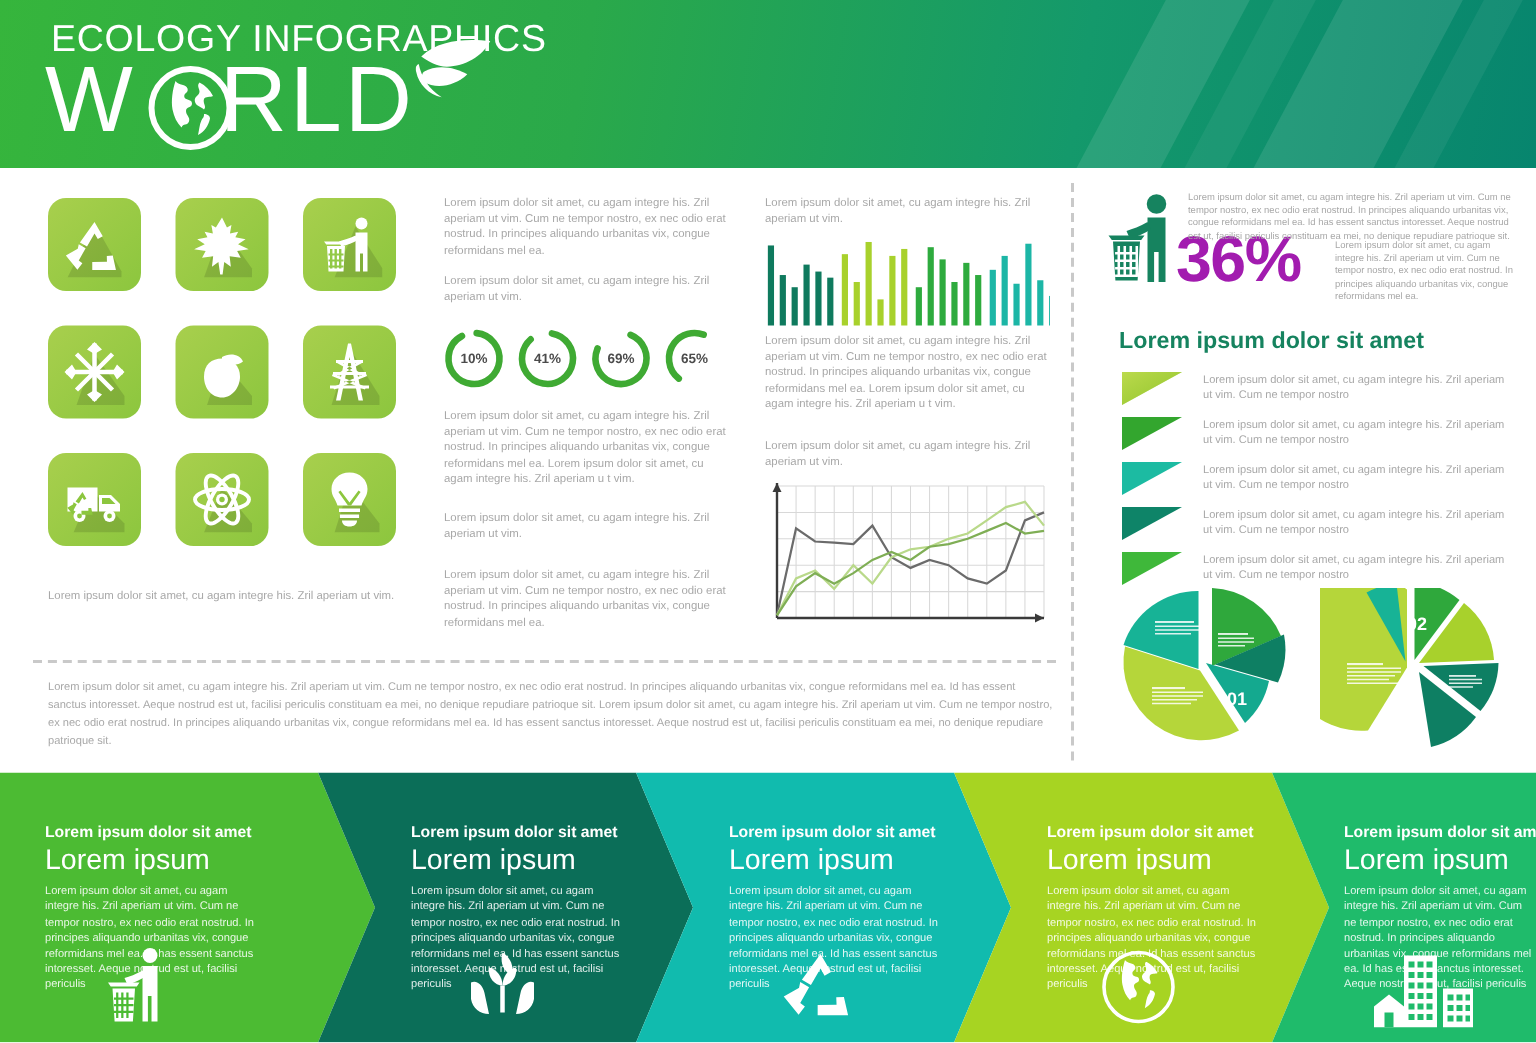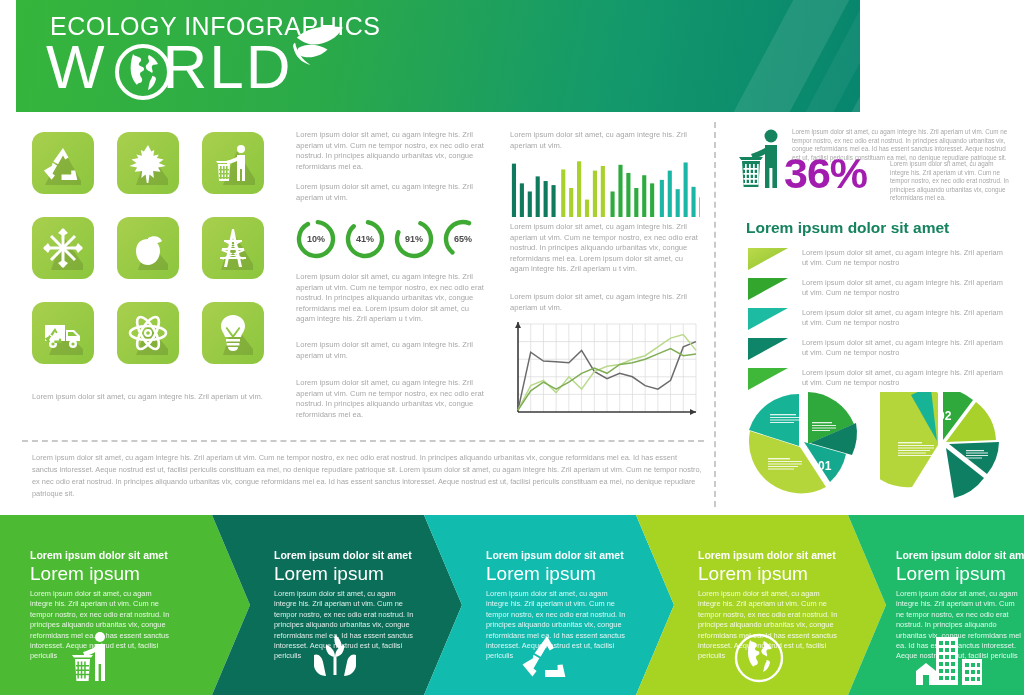--- a/index.html
+++ b/index.html
@@ -1,21 +1,21 @@
 <!DOCTYPE html>
 <html><head>
 <meta charset="utf-8">
 <style>
   html,body{margin:0;padding:0;background:#fff;}
   body{width:1024px;height:695px;overflow:hidden;
        font-family:"Liberation Sans",sans-serif;color:#9a9a9a;}
   .page{position:relative;width:1024px;height:695px;background:#ffffff;}
 
   
-  .header{position:absolute;left:16px;top:0;width:844px;height:112px;
+  .header{position:absolute;left:0;top:0;width:1024px;height:112px;
           background:linear-gradient(100deg,#36b53c 0%,#2aa94a 38%,#14996b 70%,#07856e 100%);
           overflow:hidden;}
   .header .stripe{position:absolute;top:-40px;height:220px;
           background:rgba(255,255,255,.10);transform:skewX(-28deg);}
   .header .s1{left:740px;width:56px;}
   .header .s2{left:812px;width:28px;background:rgba(255,255,255,.055);}
   .header .s3{left:858px;width:80px;background:rgba(255,255,255,.10);}
   .header .s4{left:952px;width:26px;background:rgba(255,255,255,.06);}
   .hdr-top{position:absolute;left:34px;top:12px;color:#fff;font-size:25px;
            letter-spacing:.5px;font-weight:400;}
@@ -206,21 +206,21 @@
     <div class="gauge" style="left:344px;top:218px;">
       <svg viewBox="0 0 42 42">
           <circle cx="21" cy="21" r="17" fill="none" stroke="#3faa33" stroke-width="4.4" stroke-dasharray="91 16" stroke-linecap="round" transform="rotate(-80 21 21)"></circle>
         </svg>
       <span>41%</span>
     </div>
     <div class="gauge" style="left:393px;top:218px;">
       <svg viewBox="0 0 42 42">
           <circle cx="21" cy="21" r="17" fill="none" stroke="#3faa33" stroke-width="4.4" stroke-dasharray="80 27" stroke-linecap="round" transform="rotate(-68 21 21)"></circle>
         </svg>
-      <span>91%</span>
+      <span>69%</span>
     </div>
     <div class="gauge" style="left:442px;top:218px;">
       <svg viewBox="0 0 42 42">
           <circle cx="21" cy="21" r="17" fill="none" stroke="#3faa33" stroke-width="4.4" stroke-dasharray="48 59" stroke-linecap="round" transform="rotate(128 21 21)"></circle>
         </svg>
       <span>65%</span>
     </div>
   </div>
 
   <div class="para" style="left:296px;top:272px;width:192px;">Lorem ipsum dolor sit amet, cu agam integre his. Zril aperiam ut vim. Cum ne tempor nostro, ex nec odio erat nostrud. In principes aliquando urbanitas vix, congue reformidans mel ea. Lorem ipsum dolor sit amet, cu agam integre his. Zril aperiam u t vim.</div>

